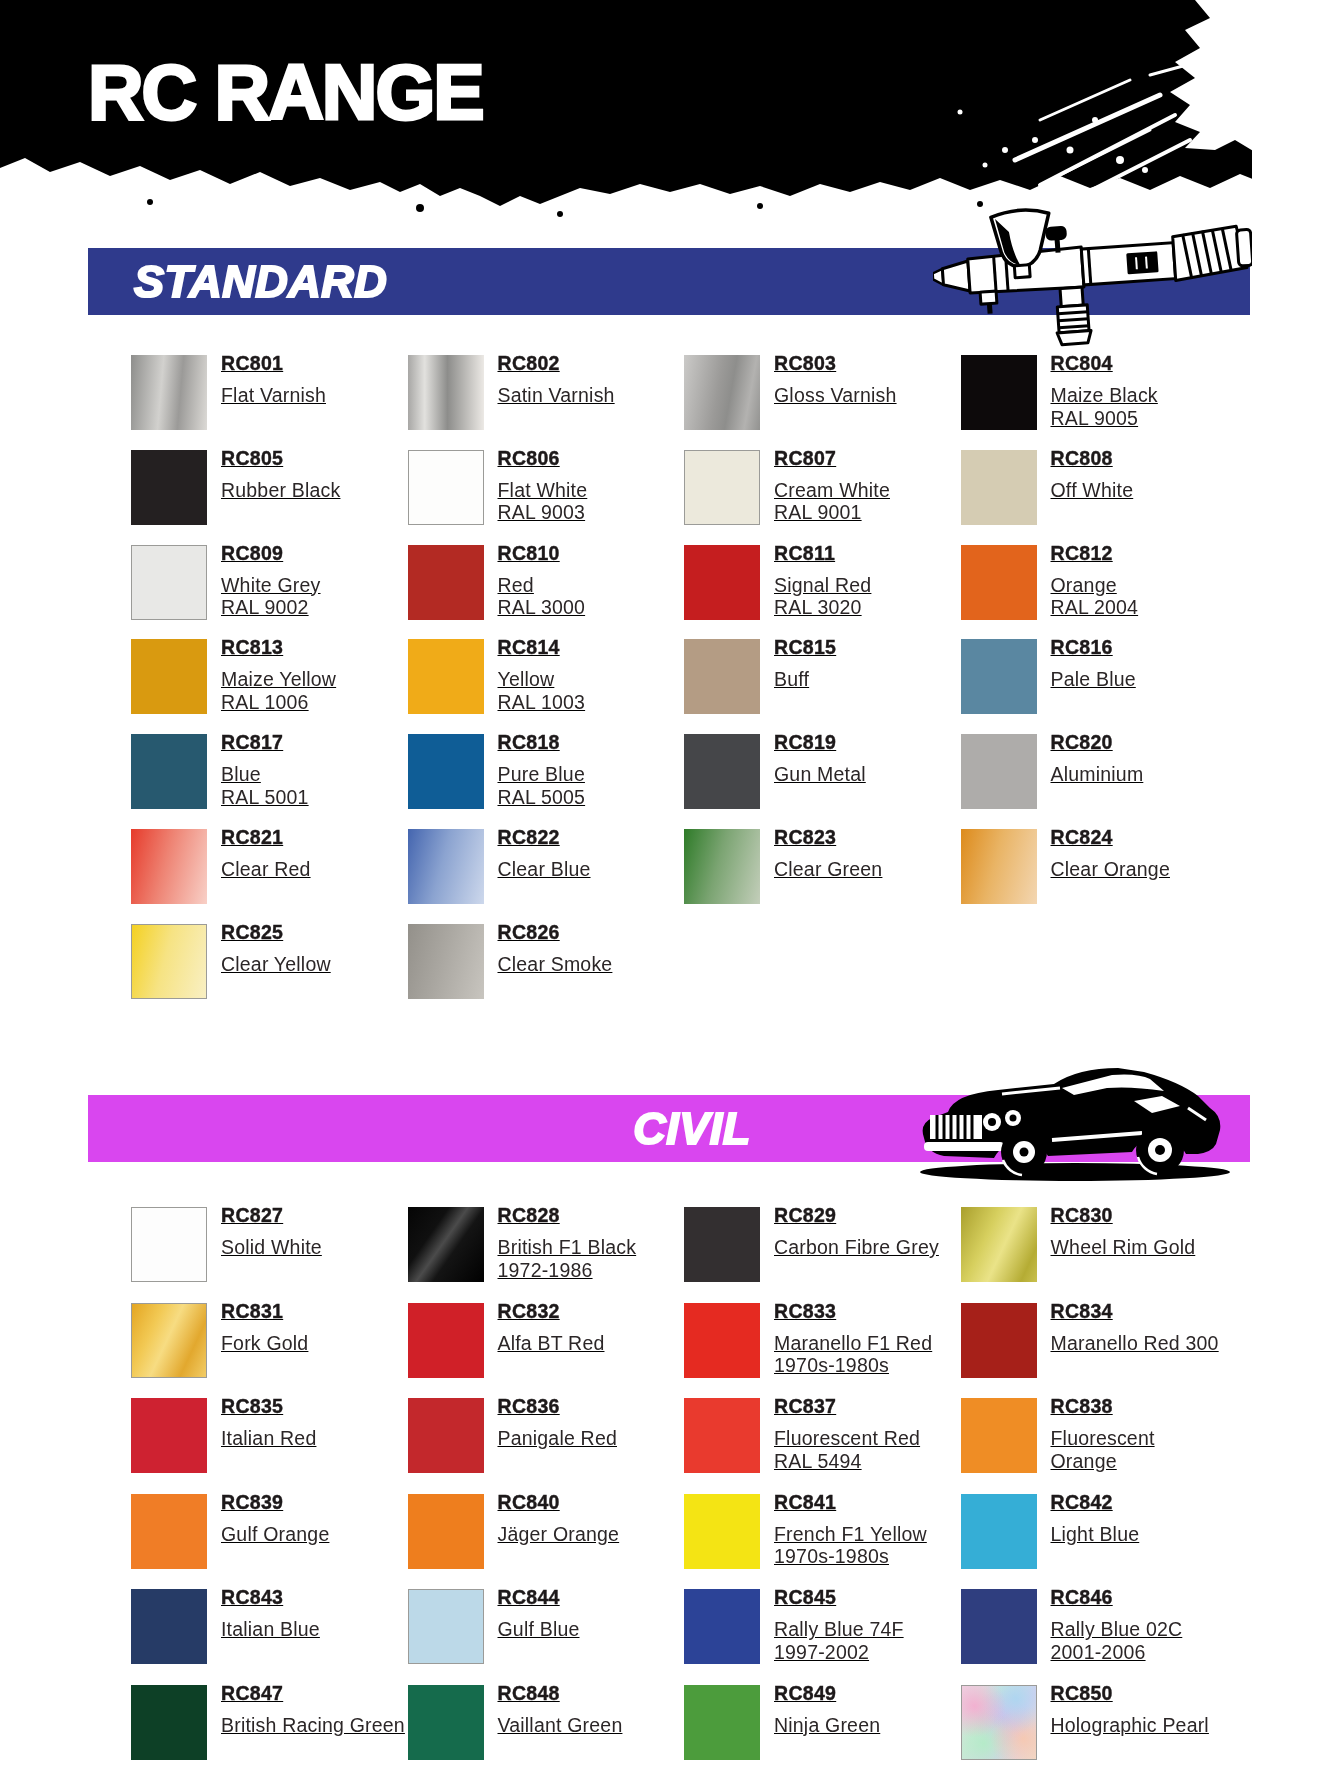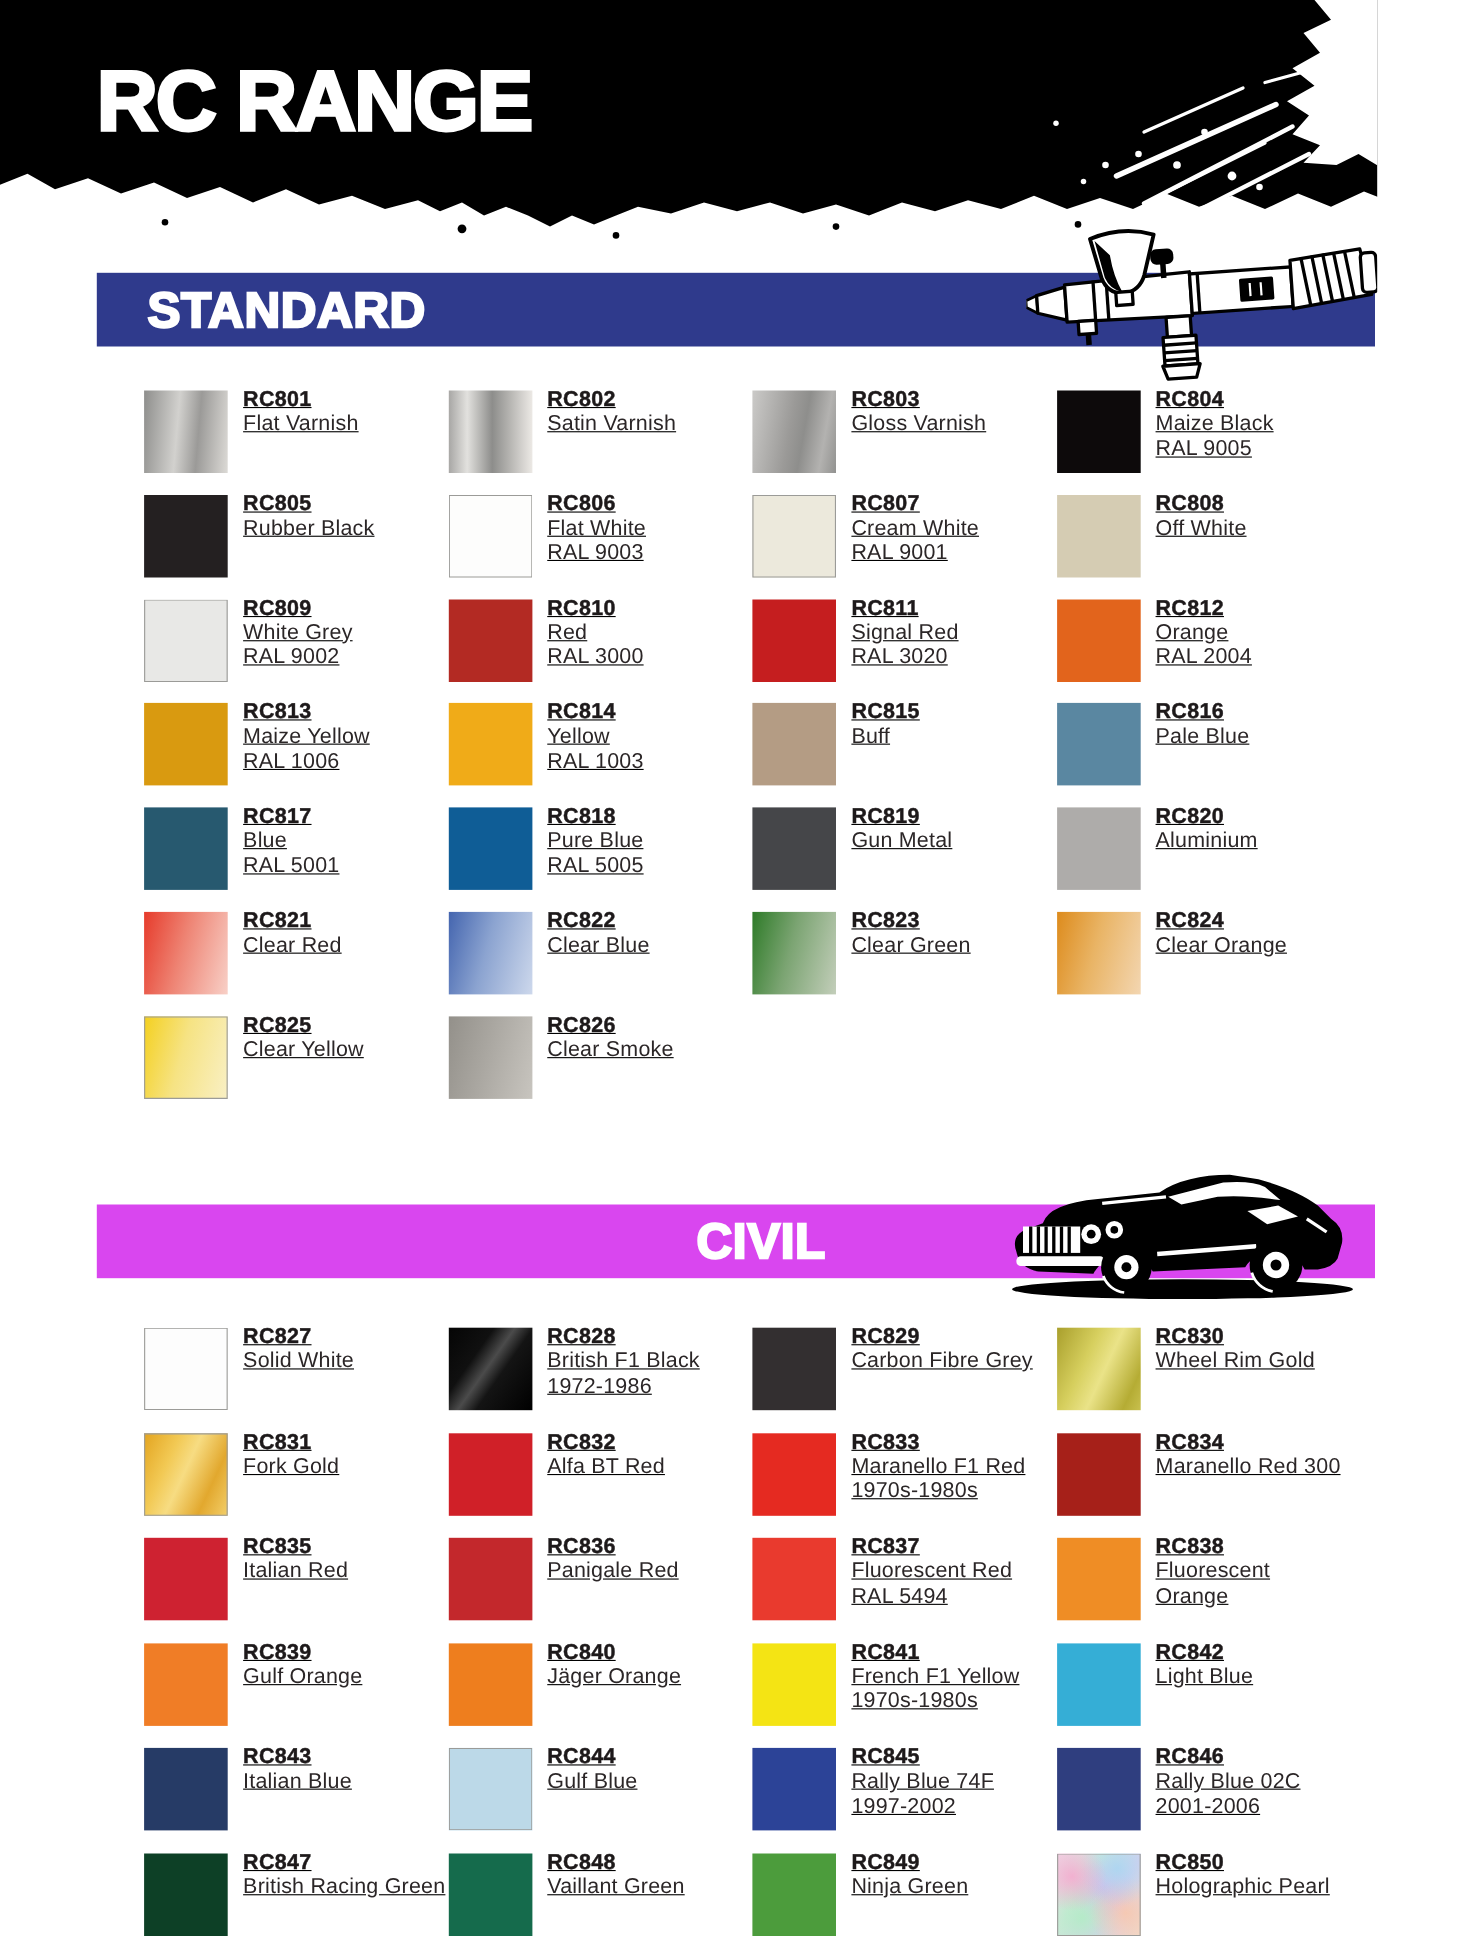--- a/index.html
+++ b/index.html
@@ -10,37 +10,37 @@
   .hdr-svg{position:absolute;left:0;top:0;width:1338px;height:230px;display:block;}
   .page-title{position:absolute;left:88px;top:52px;margin:0;color:#fff;
       font-size:77px;line-height:80px;font-weight:900;letter-spacing:-2px;
       -webkit-text-stroke:3px #fff;white-space:nowrap;}
 
   
   .banner{position:absolute;left:88px;width:1162px;height:67px;display:flex;align-items:center;}
   .banner-standard{top:248px;}
   .banner-civil{top:1095px;}
   .banner-label{color:#fff;font-size:45px;font-weight:900;letter-spacing:.5px;
-      padding-left:46px;-webkit-text-stroke:2.2px #fff;line-height:67px;white-space:nowrap;}
+      padding-left:46px;-webkit-text-stroke:2.2px #fff;line-height:67px;white-space:nowrap;font-style:italic;}
 
   .deco-svg{position:absolute;display:block;}
   .airbrush{left:933px;top:203px;width:332px;height:148px;}
   .car{left:910px;top:1060px;width:334px;height:126px;}
 
   
   .grid{position:absolute;display:grid;grid-template-columns:repeat(4,276.5px);}
   #grid-standard{left:131px;top:355px;grid-auto-rows:94.8px;}
   #grid-civil{left:131px;top:1207px;grid-auto-rows:95.6px;}
   .cell{display:flex;align-items:flex-start;text-decoration:underline;}
   .sw{flex:0 0 76px;width:76px;height:75px;margin-right:14px;background:#ccc;}
   .sw.bordered{box-shadow:inset 0 0 0 1px #9b9b98;}
   .txt{min-width:0;}
   .code{font-size:19.5px;line-height:21px;margin-top:-2px;font-weight:700;color:#1d191a;
         letter-spacing:.3px;-webkit-text-stroke:.4px #1d191a;white-space:nowrap;}
-  .nm{}
+  .nm{margin-top:10px;}
   .nm .line{font-size:19.5px;line-height:22.5px;color:#2b2627;font-weight:400;
         letter-spacing:.2px;white-space:nowrap;}
 </style>
 </head>
 <body>
 
 <div class="page">
 
   <svg class="hdr-svg" viewBox="0 0 1338 230" preserveAspectRatio="none" aria-hidden="true">
     <path fill="#000" d="M0,0 H1338 V182

